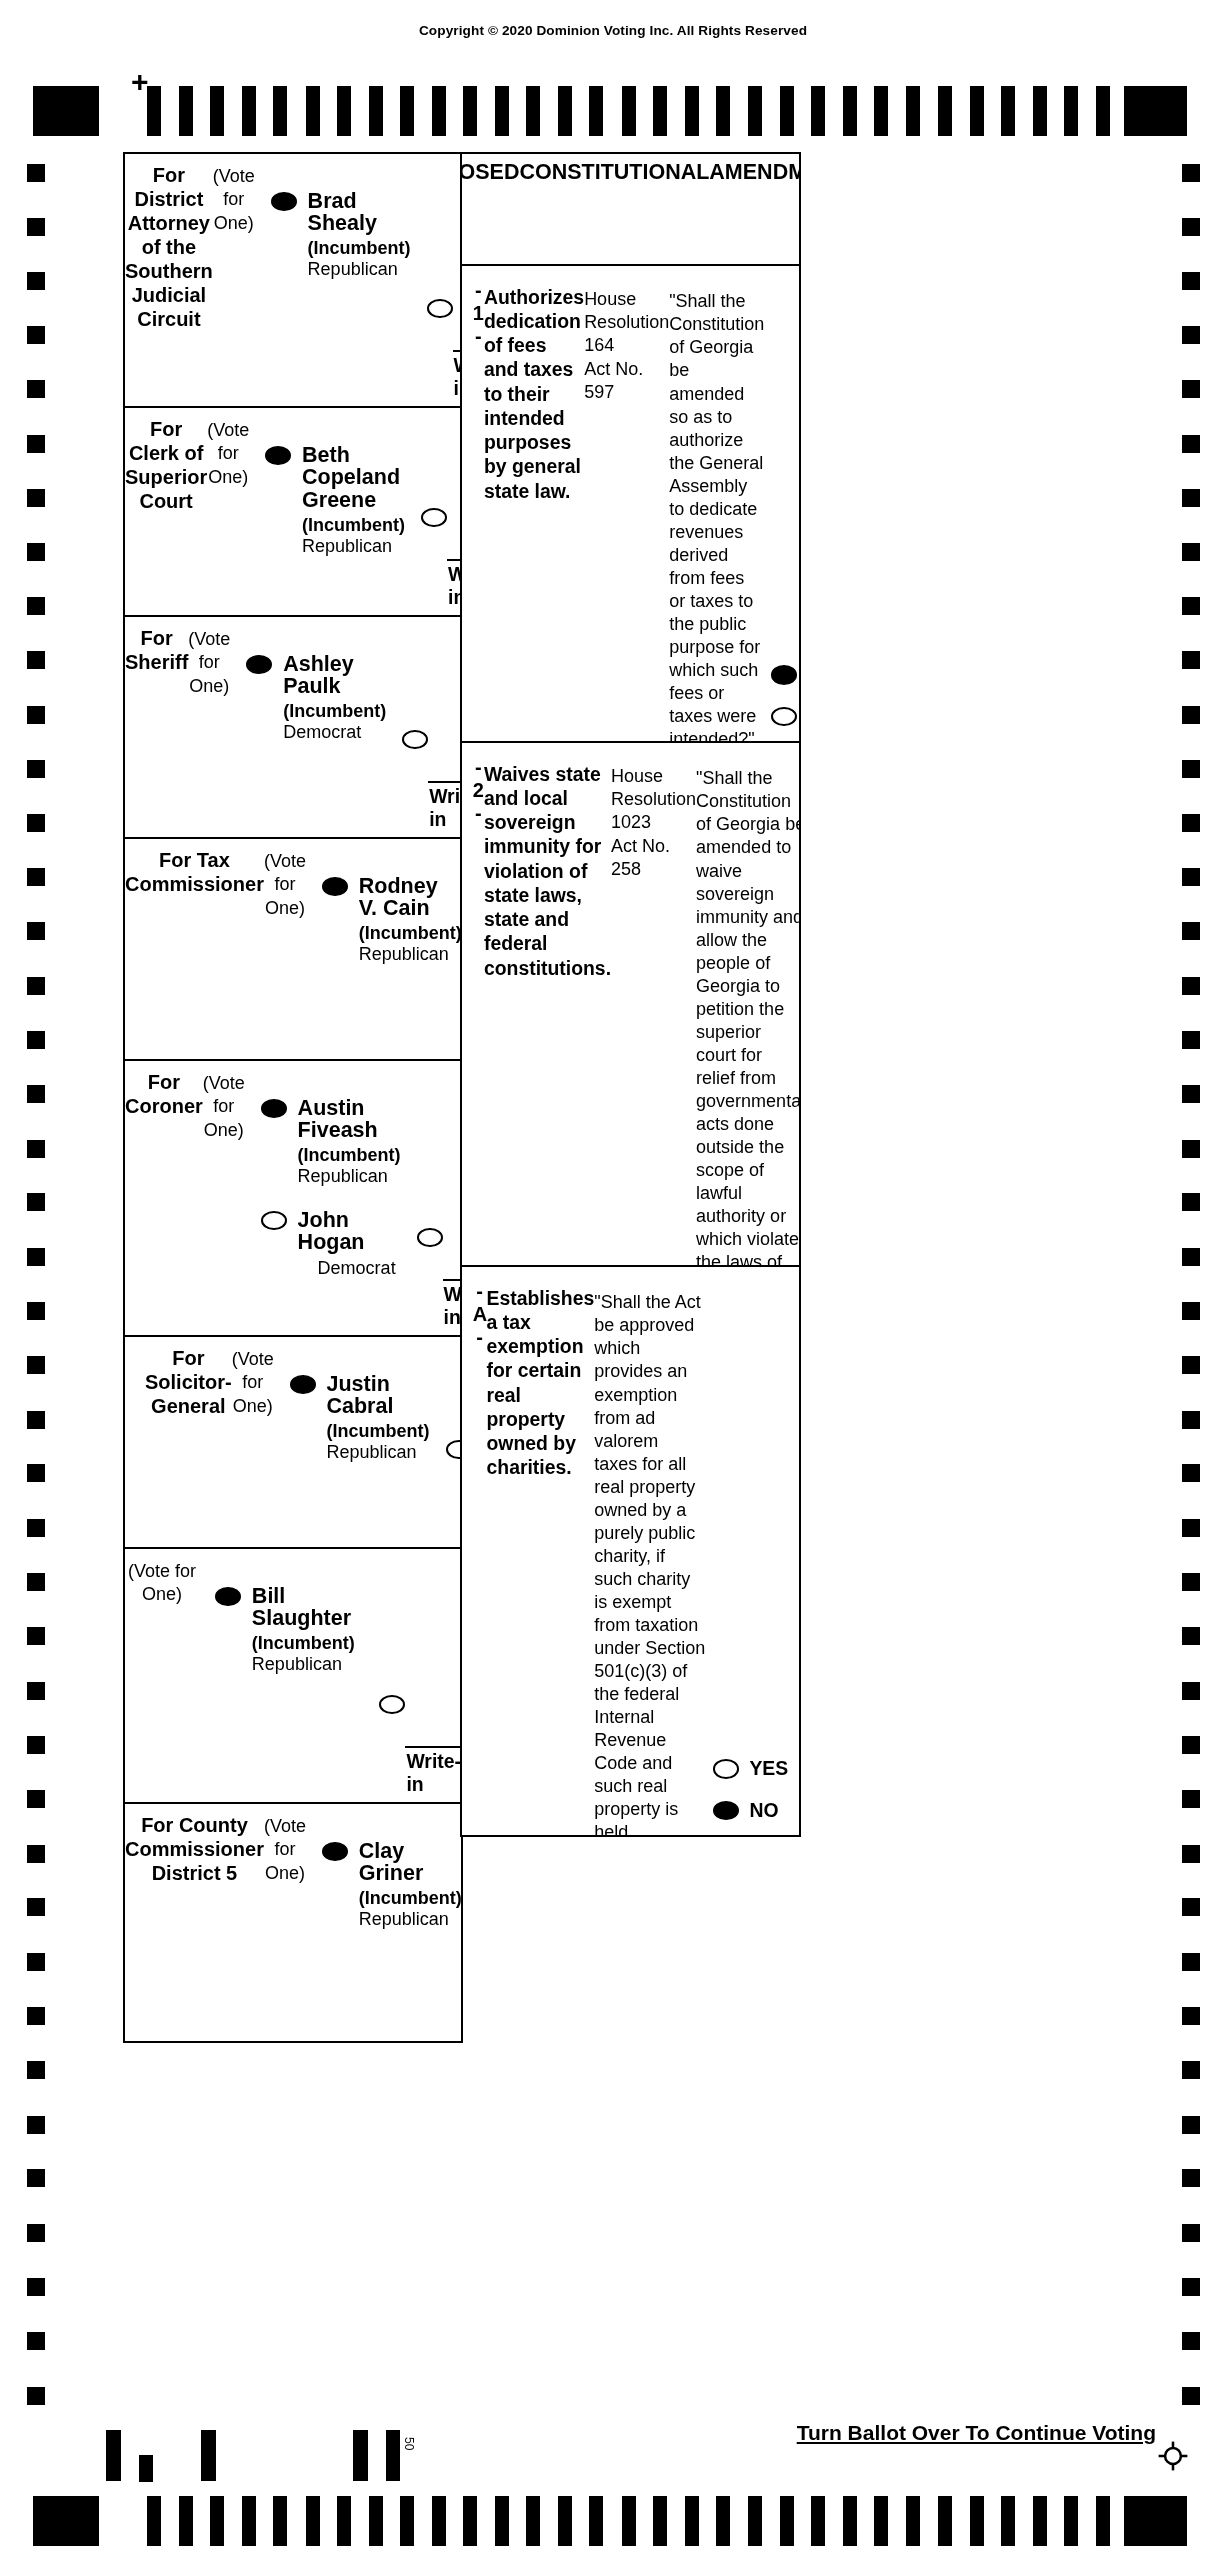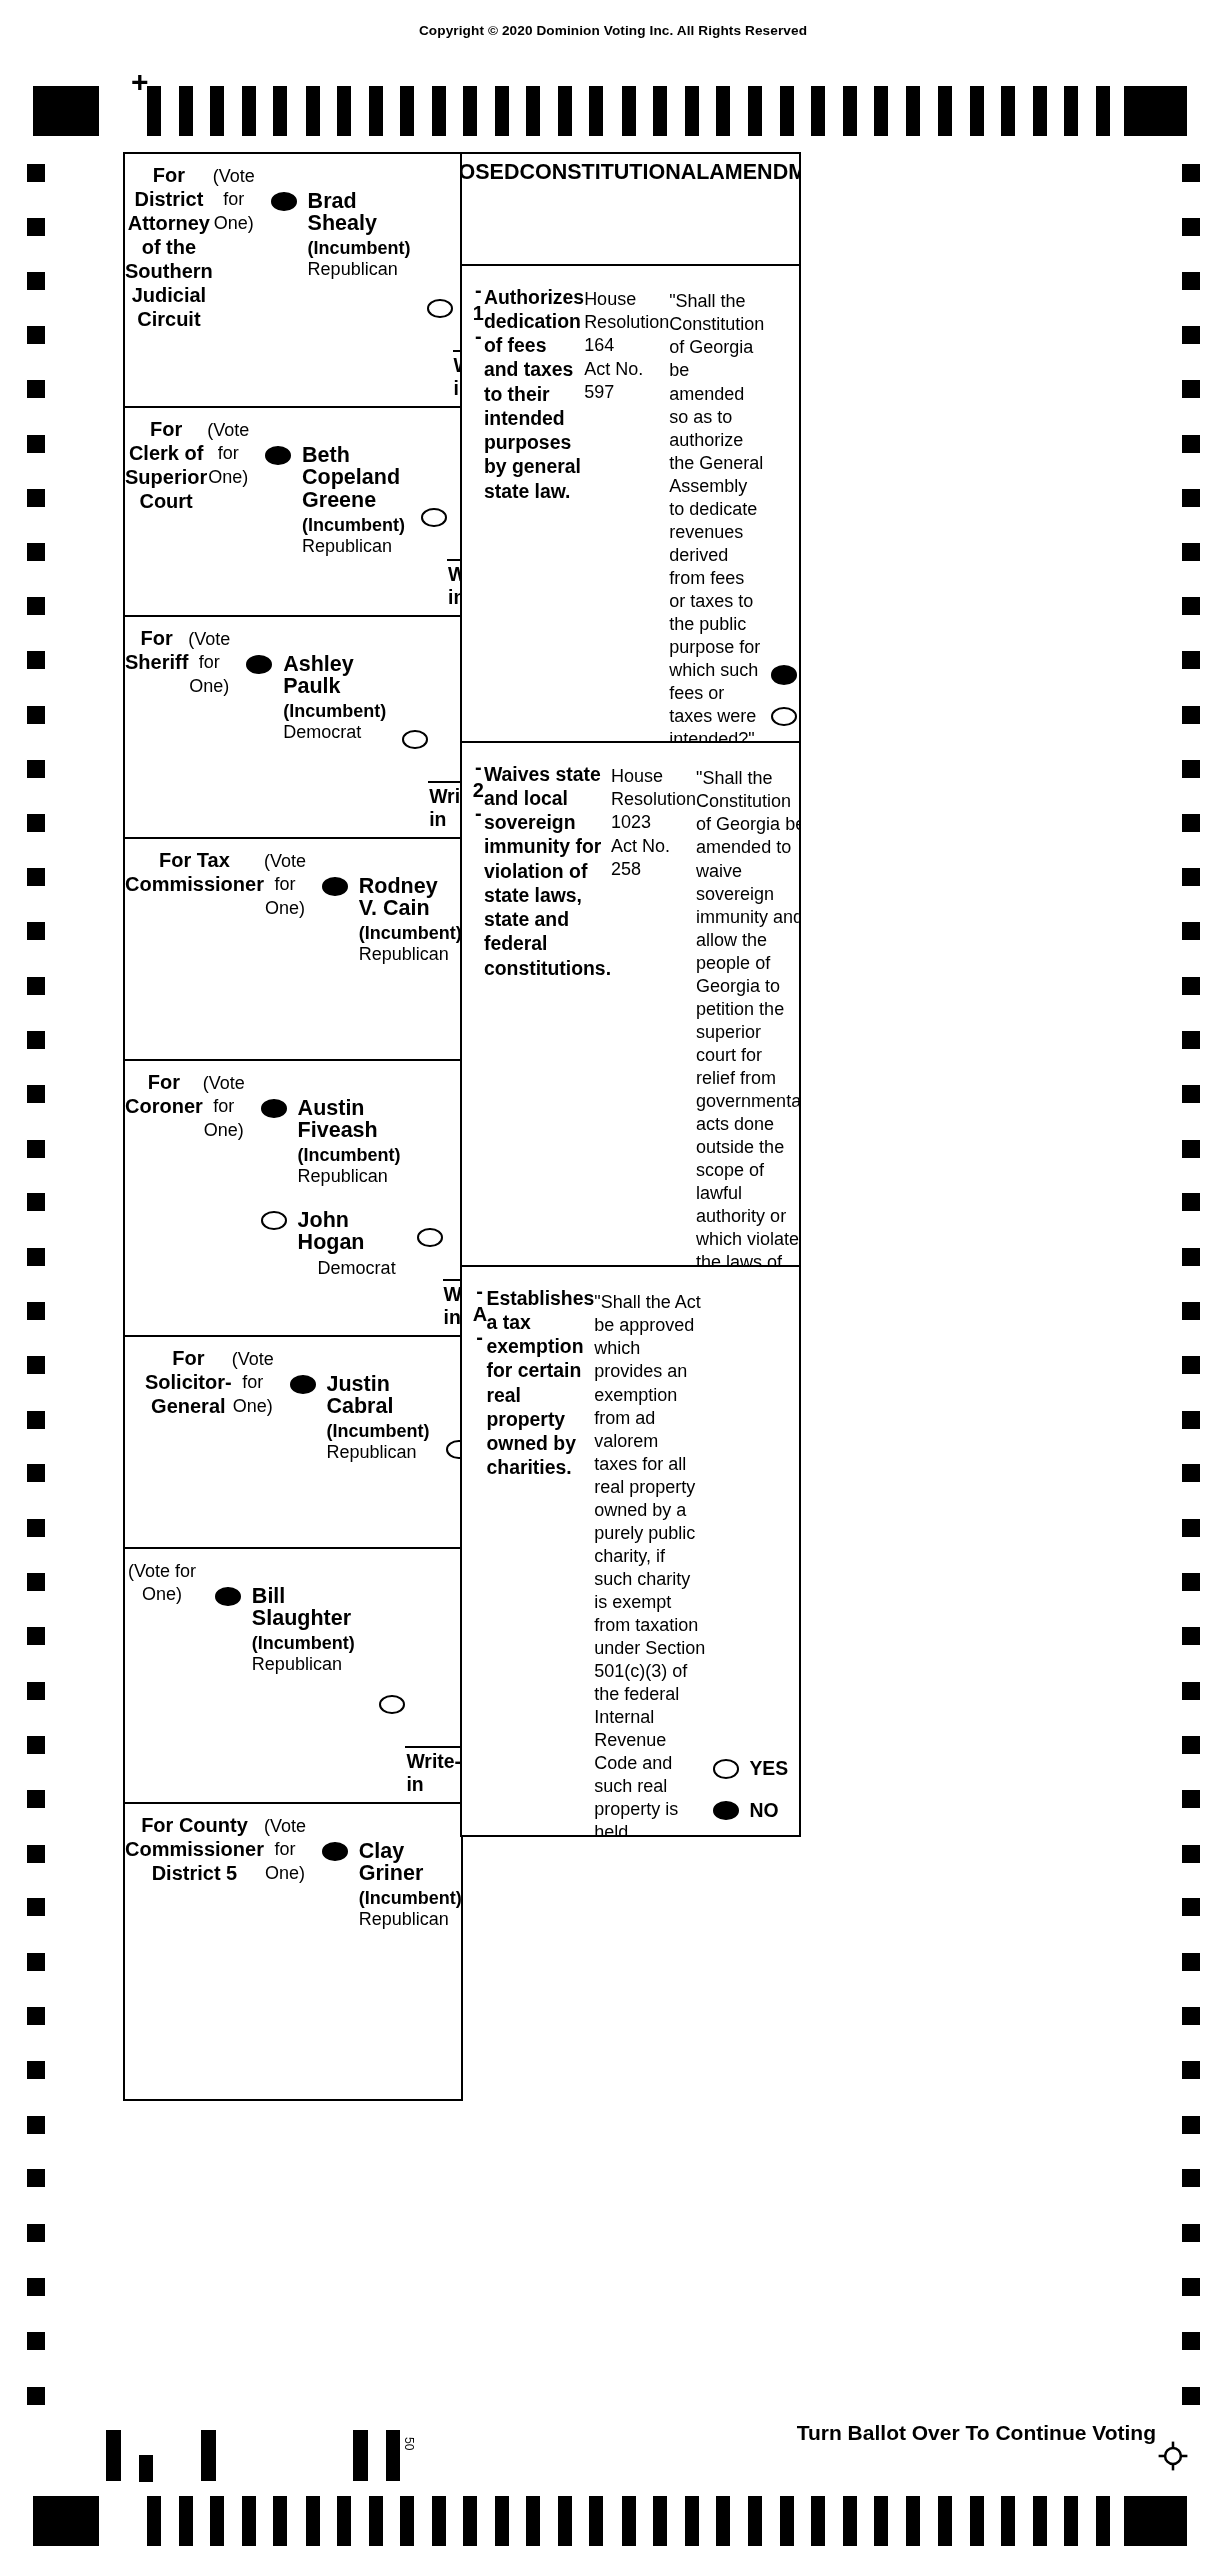--- a/index.html
+++ b/index.html
@@ -46,21 +46,21 @@
   .opt-row .bubble{margin-top:0;}
   .opt-label{font-size:19.4px;font-weight:bold;}
   
   .barcode-bar{position:absolute;background:#000;}
   #bb1{left:106px;top:2430px;width:15px;height:51px;}
   #bb2{left:139px;top:2455px;width:13.6px;height:26.5px;}
   #bb3{left:201px;top:2430px;width:15px;height:51px;}
   #bb4{left:353px;top:2430px;width:15px;height:51px;}
   #bb5{left:386px;top:2430px;width:13.6px;height:51px;}
   .side-mark{position:absolute;left:402px;top:2437px;font-size:12.2px;writing-mode:vertical-rl;}
-  .turn-text{position:absolute;top:2421px;right:70px;font-size:21px;font-weight:bold;}
+  .turn-text{position:absolute;top:2421px;right:70px;font-size:21px;font-weight:bold;text-decoration:underline;}
   .crosshair{position:absolute;left:1155px;top:2438px;}
 </style>
 </head>
 <body>
 
 <div class="page" id="page">
   <div class="copyright">Copyright © 2020 Dominion Voting Inc. All Rights Reserved</div>
   <div class="plus-mark">+</div>
 
   <div id="left-column" class="col left-col">
@@ -216,21 +216,21 @@
   </div>
         </div>
     <div class="writein-block">
       <div class="cand-row writein-row">
         <span class="bubble"></span>
       </div>
       <div class="wi-line"></div>
       <div class="wi-label">Write-in</div>
     </div>
   </section>
-      <section class="cell contest" style="height: 297px;">
+      <section class="cell contest" style="height: 239px;">
     <header class="c-title">
           <div>For County Commissioner</div>
           <div>District 5</div>
         </header>
     <div class="c-instr">(Vote for One)</div>
     <div class="c-cands">
           <div class="cand-row">
     <span class="bubble filled"></span>
     <span class="cand-text">
       <span class="cand-name">Clay Griner</span>

